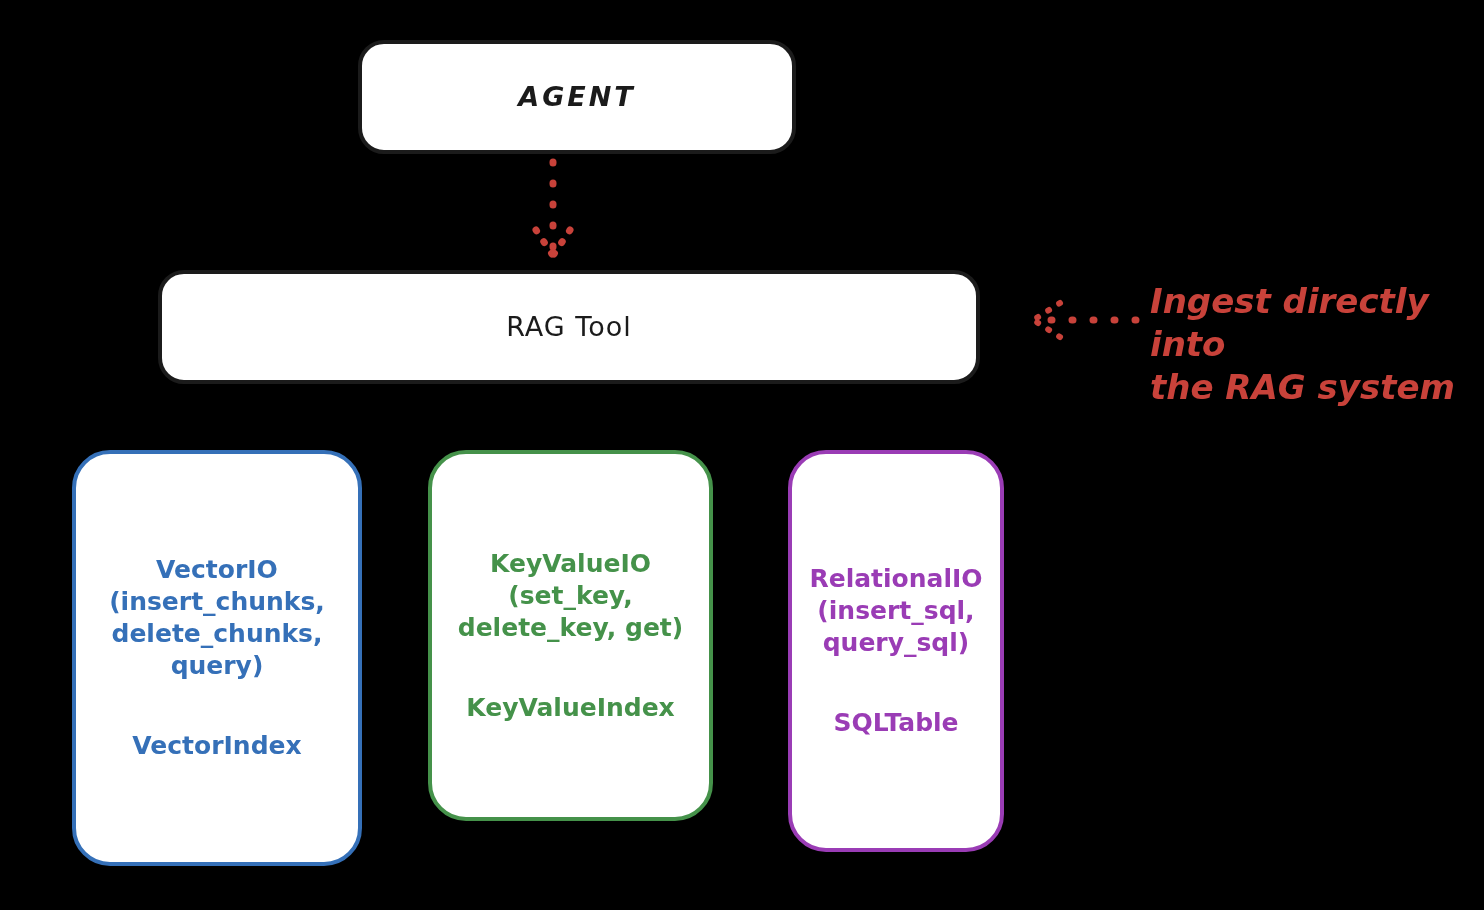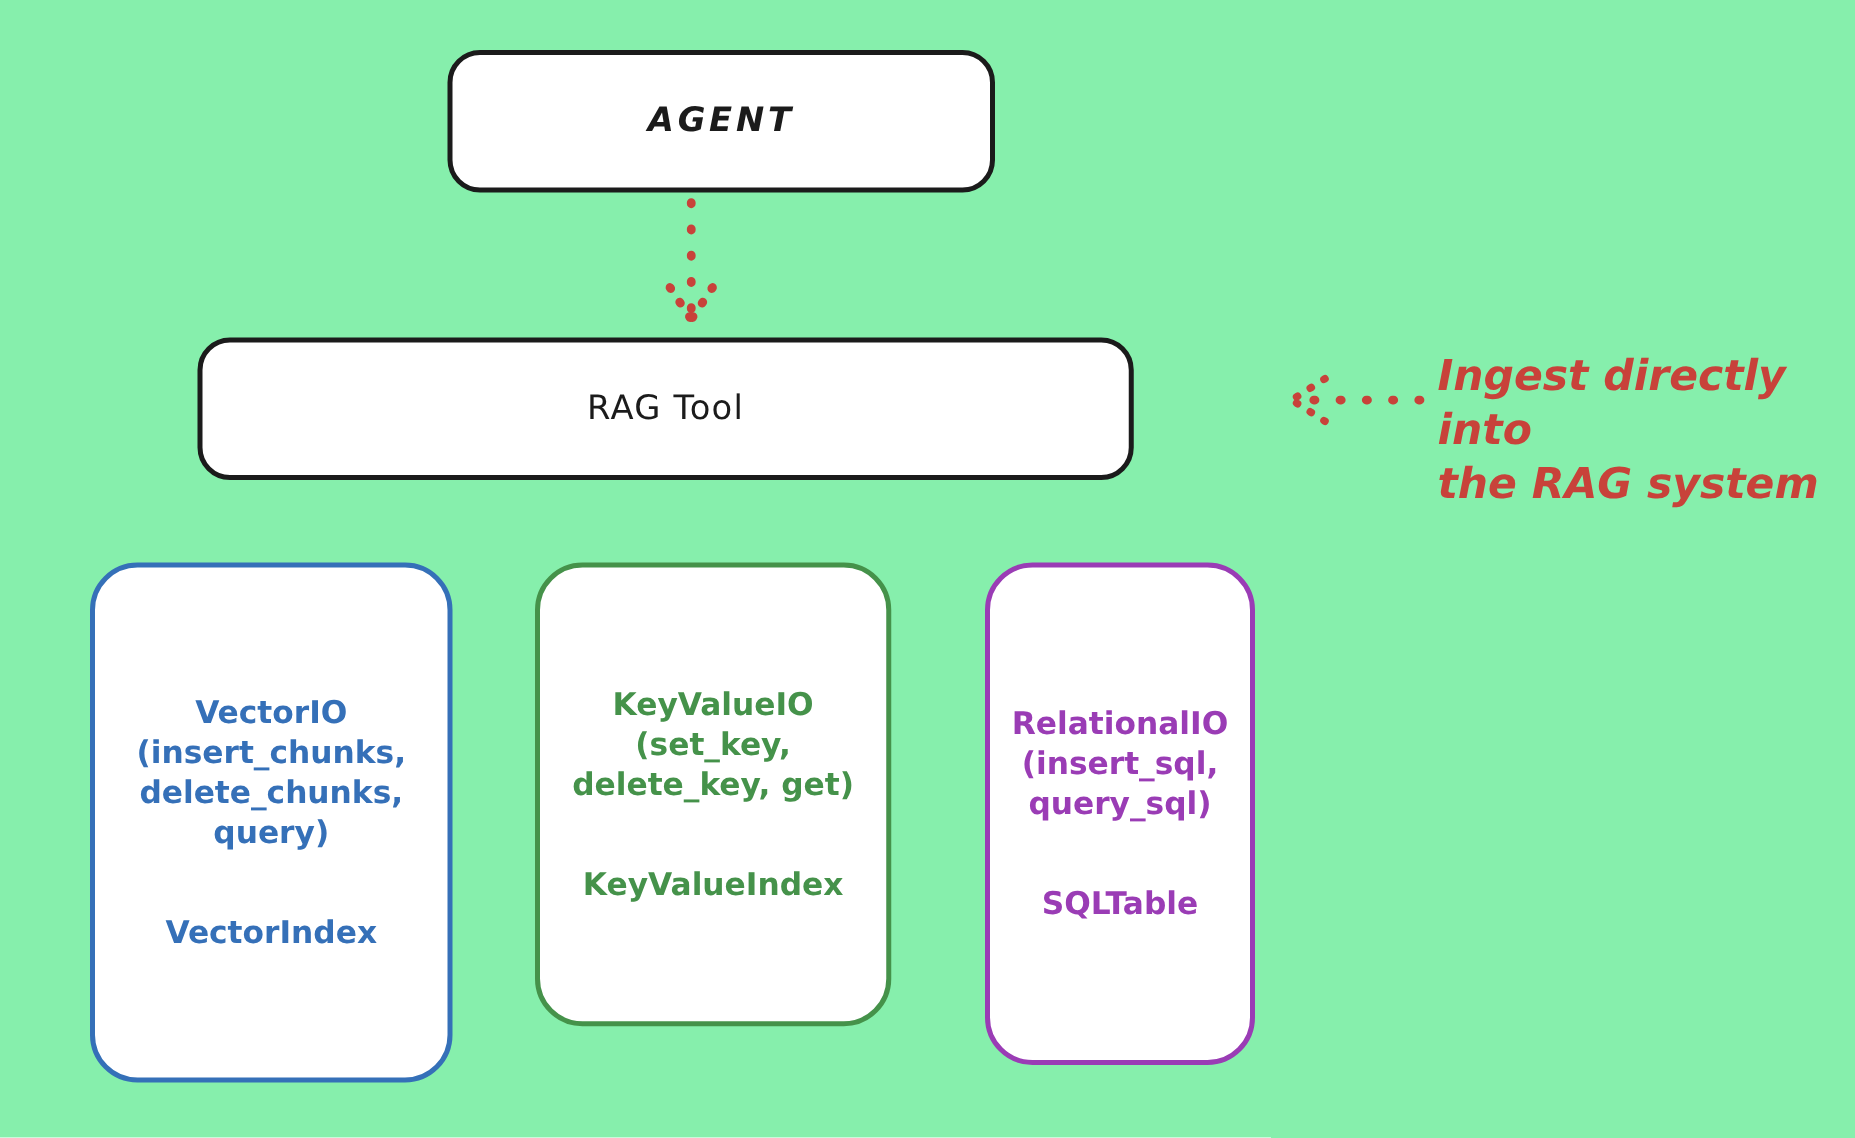--- a/index.html
+++ b/index.html
@@ -8,21 +8,21 @@
     padding: 0;
     background: #ffffff;
   }
   body {
     font-family: "DejaVu Sans", sans-serif;
   }
   #canvas {
     position: relative;
     width: 1484px;
     height: 910px;
-    background: #86efac;
+    background: #000000;
     overflow: hidden;
   }
   .node {
     position: absolute;
     box-sizing: border-box;
     display: flex;
     flex-direction: column;
     align-items: center;
     justify-content: center;
     text-align: center;
@@ -100,21 +100,21 @@
   <div class="node box-black" id="node-agent" style="left:358px; top:40px; width:438px; height:114px;">
     <div class="node-label">AGENT</div>
   </div>
 
   <svg class="arrow-svg" id="edge-agent-to-rag" style="left:520px; top:158px;" width="80" height="112" viewBox="0 0 80 112">
     <line x1="33" y1="4" x2="33" y2="95" stroke="#c8423a" stroke-width="7" stroke-linecap="round" stroke-dasharray="1 20"></line>
     <line x1="16" y1="72" x2="32" y2="96" stroke="#c8423a" stroke-width="7" stroke-linecap="round" stroke-dasharray="1 13"></line>
     <line x1="50" y1="72" x2="34" y2="96" stroke="#c8423a" stroke-width="7" stroke-linecap="round" stroke-dasharray="1 13"></line>
   </svg>
 
-  <div class="node box-black" id="node-ragtool" style="left:158px; top:270px; width:749px; height:114px;">
+  <div class="node box-black" id="node-ragtool" style="left:158px; top:270px; width:822px; height:114px;">
     <div class="node-label">RAG Tool</div>
   </div>
 
   <svg class="arrow-svg" id="edge-ingest-to-rag" style="left:1022px; top:296px;" width="118" height="48" viewBox="0 0 118 48">
     <line x1="114" y1="24" x2="14" y2="24" stroke="#c8423a" stroke-width="7" stroke-linecap="round" stroke-dasharray="1 20"></line>
     <line x1="38" y1="7" x2="13" y2="23" stroke="#c8423a" stroke-width="6" stroke-linecap="round" stroke-dasharray="1 12"></line>
     <line x1="38" y1="41" x2="13" y2="25" stroke="#c8423a" stroke-width="6" stroke-linecap="round" stroke-dasharray="1 12"></line>
   </svg>
 
   <div id="annotation-text" style="left:1150px; top:280px; width:330px;">Ingest directly into

